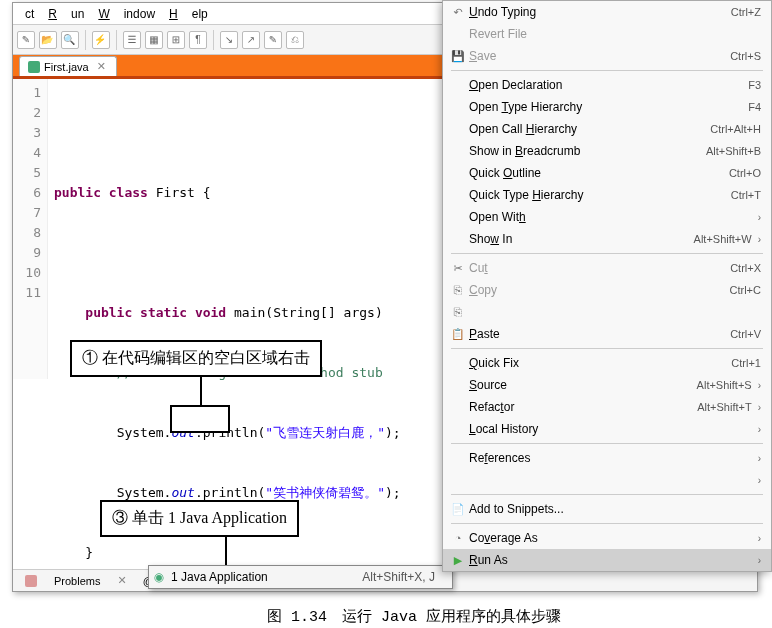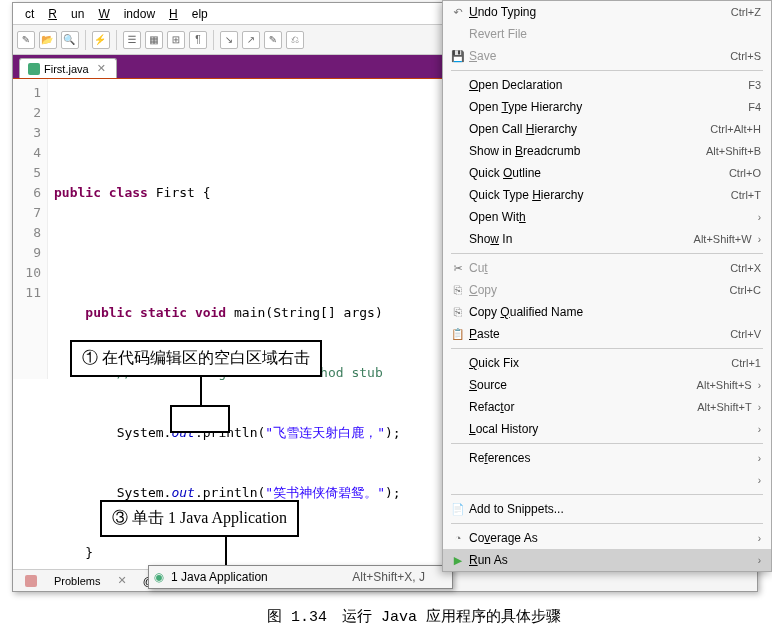--- a/index.html
+++ b/index.html
@@ -4,21 +4,21 @@
 <style>
 * { box-sizing: border-box; margin: 0; padding: 0; }
 body { font-family: "Segoe UI", Tahoma, sans-serif; font-size: 12px; background: #fff; width: 772px; height: 628px; position: relative; overflow: hidden; }
 .ide-frame { border: 1px solid #999; position: absolute; top: 2px; left: 12px; width: 746px; height: 590px; background: #fff; box-shadow: 2px 2px 6px rgba(0,0,0,0.3); }
 .menu-bar { height: 22px; border-bottom: 1px solid #ccc; display: flex; align-items: center; padding-left: 12px; font-size: 12px; }
 .menu-bar span { margin-right: 14px; cursor: default; }
 .menu-bar .u { text-decoration: underline; }
 .toolbar { height: 30px; border-bottom: 1px solid #ccc; display: flex; align-items: center; gap: 4px; padding-left: 4px; background: #f5f5f5; }
 .tb-btn { width: 18px; height: 18px; border: 1px solid #bbb; border-radius: 2px; background: #fff; display: flex; align-items: center; justify-content: center; font-size: 10px; color: #666; }
 .tb-sep { width: 1px; height: 20px; background: #ccc; margin: 0 2px; }
-.tabs { height: 24px; border-bottom: 1px solid #c2410c; display: flex; align-items: flex-end; padding-left: 6px; background: #701a75; }
+.tabs { height: 24px; border-bottom: 3px solid #c2410c; display: flex; align-items: flex-end; padding-left: 6px; background: #f97316; }
 .tab { border: 1px solid #aaa; border-bottom: none; padding: 3px 10px 3px 8px; background: #fff; font-size: 11px; display: flex; align-items: center; gap: 4px; border-radius: 3px 3px 0 0; }
 .tab-icon { width: 12px; height: 12px; background: #4a7; border-radius: 2px; display:inline-block; }
 .tab-close { font-size: 11px; color: #888; margin-left: 4px; }
 .editor { display: flex; height: 300px; font-family: Consolas, monospace; font-size: 13px; position: relative; }
 .gutter { width: 35px; text-align: right; padding: 4px 6px 0 0; color: #888; background: #fafafa; border-right: 1px solid #eee; line-height: 20px; }
 .gutter div { height: 20px; }
 .code { padding: 4px 0 0 6px; line-height: 20px; white-space: pre; }
 .code-line { height: 20px; }
 .kw { color: #7f0055; font-weight: bold; }
 .cm { color: #3f7f5f; }
@@ -36,21 +36,21 @@
 .menu-item.highlighted { background: #d0d0d0; }
 .mi-icon { width: 22px; display: flex; justify-content: center; color: #777; font-size: 11px; }
 .mi-label { flex: 1; }
 .mi-label .u { text-decoration: underline; }
 .mi-shortcut { color: #555; font-size: 11px; }
 .mi-arrow { color: #666; font-size: 10px; margin-left: 6px; }
 .menu-sep { height: 1px; background: #ccc; margin: 3px 8px; }
 .submenu { position: absolute; top: 565px; left: 148px; width: 305px; height: 24px; border: 1px solid #888; background: #f5f5f5; display: flex; align-items: center; font-size: 12px; z-index: 25; box-shadow: 2px 2px 5px rgba(0,0,0,0.3); }
 .submenu .sm-icon { width: 20px; text-align: center; color: #4a7; }
 .submenu .sm-label { flex: 1; padding-left: 2px; }
-.submenu .sm-key { padding-right: 27px; color: #555; }
+.submenu .sm-key { padding-right: 17px; color: #555; }
 .bottom-tabs { position: absolute; bottom: 0; left: 0; right: 0; height: 22px; border-top: 1px solid #ccc; display: flex; align-items: center; background: #f5f5f5; padding-left: 4px; }
 .bt-item { display: flex; align-items: center; gap: 17px; padding: 0 8px; cursor: default; font-size: 11px; }
 .bt-icon { width: 12px; height: 12px; border-radius: 2px; display: inline-block; }
 .caption { position: absolute; bottom: 2px; left: 8px; width: 100%; text-align: center; font-size: 15px; font-family: Liberation Mono, monospace; margin-left: 20px; }
 </style>
 </head>
 <body>
 
 <div class="ide-frame">
   <div class="menu-bar">
@@ -201,21 +201,20 @@
       <span class="mi-label">Cu<span class="u">t</span></span>
       <span class="mi-shortcut">Ctrl+X</span>
     </div>
   <div class="menu-item disabled">
       <span class="mi-icon">⎘</span>
       <span class="mi-label"><span class="u">C</span>opy</span>
       <span class="mi-shortcut">Ctrl+C</span>
     </div>
   <div class="menu-item">
       <span class="mi-icon">⎘</span>
-      <span class="mi-label">Copy <span class="u">Q</span>ualified Name</span>
     </div>
   <div class="menu-item">
       <span class="mi-icon">📋</span>
       <span class="mi-label"><span class="u">P</span>aste</span>
       <span class="mi-shortcut">Ctrl+V</span>
     </div>
   <div class="menu-sep"></div>
   <div class="menu-item">
       <span class="mi-icon"></span>
       <span class="mi-label"><span class="u">Q</span>uick Fix</span>

